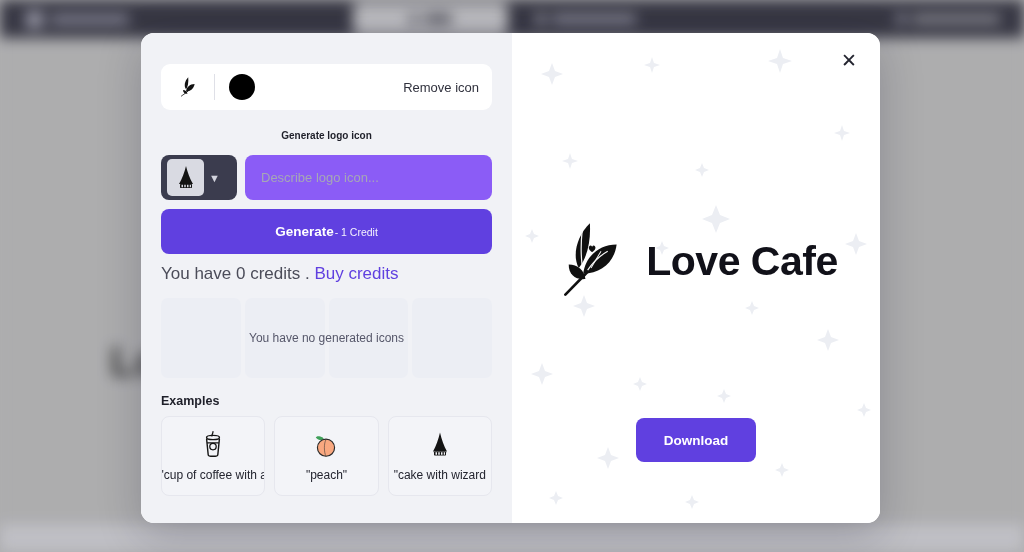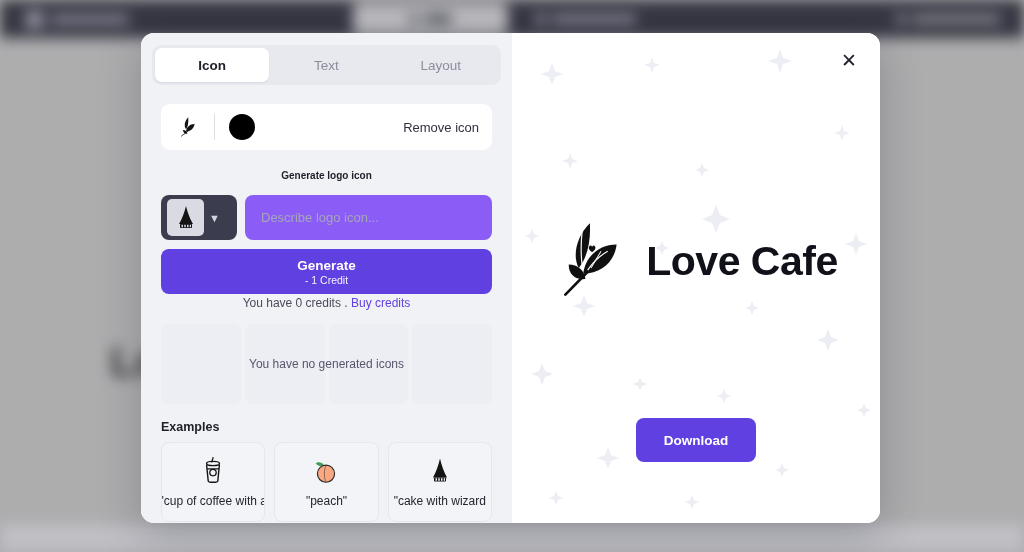--- a/index.html
+++ b/index.html
@@ -277,33 +277,33 @@
   .generate-btn {
     margin-top: 9px;
     width: 100%;
     height: 45px;
     background: #6040e0;
     border: none;
     border-radius: 8px;
     color: #ffffff;
     cursor: pointer;
     display: flex;
-    flex-direction: column;
+    flex-direction: row;
     align-items: center;
     justify-content: center;
     gap: 1px;
     font-family: "Liberation Sans", sans-serif;
   }
   .generate-label { font-size: 13.5px; font-weight: bold; }
   .generate-sub { font-size: 10.5px; opacity: 0.93; text-align: center; }
 
   .credits-line {
-    text-align: center;
-    margin-top: 2px;
-    font-size: 12px;
+    text-align: left;
+    margin-top: 10px;
+    font-size: 17px;
     color: #4b4c59;
   }
   .credits-link { color: #6040e0; cursor: pointer; }
 
   
   .gen-grid {
     margin-top: 14px;
     position: relative;
     display: grid;
     grid-template-columns: repeat(4, 1fr);
@@ -457,31 +457,20 @@
       <span class="bg-banner-link"></span>
     </div>
   </div>
 
   <div class="scrim"></div>
 
   <div class="modal">
 
     <div class="left-panel">
 
-      <div class="tabs">
-        <div class="tab active">
-          <span>Icon</span>
-        </div>
-        <div class="tab">
-          <span>Text</span>
-        </div>
-        <div class="tab">
-          <span>Layout</span>
-        </div>
-      </div>
 
       <div class="panel-body">
 
         <div class="current-icon-row">
           <div class="cur-icon-thumb">
             <svg width="24" height="24" viewBox="0 0 64 64" aria-hidden="true">
               <path d="M30 6 C20 16 18 30 24 38 C29 32 31 20 30 6 Z" fill="#121212"></path>
               <path d="M47 24 C34 24 25 33 24 44 C36 44 45 36 47 24 Z" fill="#121212"></path>
               <path d="M16 40 C22 40 27 44 28 50 C21 51 16 47 16 40 Z" fill="#121212"></path>
               <path d="M12 56 C20 50 30 44 44 28" stroke="#121212" stroke-width="2.4" fill="none" stroke-linecap="round"></path>

